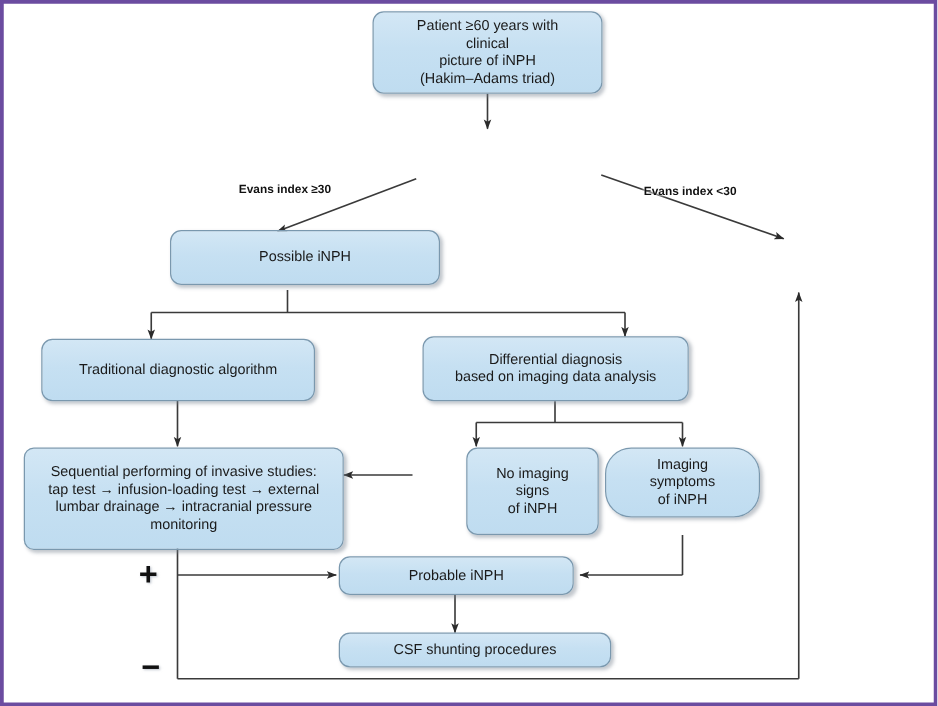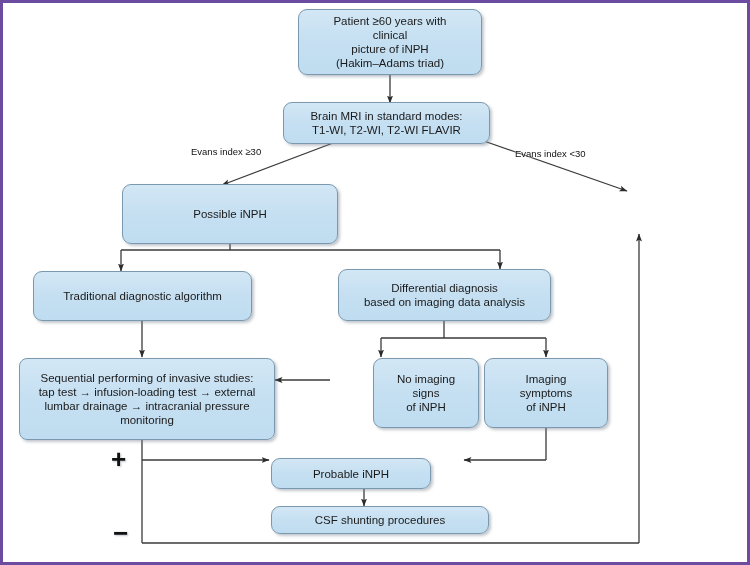--- a/index.html
+++ b/index.html
@@ -43,20 +43,21 @@
     z-index: 3;
   }
   .edge-label {
     position: absolute;
     font-size: 9.5px;
     color: #111;
     background: transparent;
     white-space: nowrap;
     z-index: 4;
     text-shadow: 0 0 2px #fff, 0 0 3px #fff;
+    font-weight: bold;
   }
   .sign {
     position: absolute;
     font-size: 26px;
     font-weight: bold;
     color: #111;
     line-height: 1;
     z-index: 4;
     text-shadow: 1px 1px 2px rgba(150,160,175,0.6);
   }
@@ -105,43 +106,41 @@
       <path d="M543,457 L461,457" marker-end="url(#arrow)"></path>
 
       <path d="M361,473 L361,503" marker-end="url(#arrow)"></path>
     </g>
   </svg>
 
   <div class="node" style="left:295px; top:6px; width:184px; height:66px;">Patient ≥60 years with clinical
 picture of iNPH
 (Hakim–Adams triad)</div>
 
-  <div class="node" style="left:280px; top:99px; width:207px; height:42px;">Brain MRI in standard modes:
-T1-WI, T2-WI, T2-WI FLAVIR</div>
 
-  <div class="node" style="left:119px; top:181px; width:216px; height:60px;">Possible iNPH</div>
+  <div class="node" style="left:133px; top:181px; width:216px; height:44px;">Possible iNPH</div>
 
 
   <div class="node" style="left:335px; top:266px; width:213px; height:52px;">Differential diagnosis
 based on imaging data analysis</div>
 
   <div class="node" style="left:30px; top:268px; width:219px; height:50px;">Traditional diagnostic algorithm</div>
 
   <div class="node" style="left:16px; top:355px; width:256px; height:82px; border-radius:8px;">Sequential performing of invasive studies:
 tap test → infusion-loading test → external
 lumbar drainage → intracranial pressure
 monitoring</div>
 
   <div class="node" style="left:327px; top:355px; width:106px; height:70px;margin-left:43px;">No imaging signs
 of iNPH</div>
 
-  <div class="node" style="left:481px; top:355px; width:124px; height:70px;">Imaging symptoms
+  <div class="node" style="left:481px; top:355px; width:124px; height:56px;border-radius:21px;">Imaging symptoms
 of iNPH</div>
 
-  <div class="node" style="left:268px; top:455px; width:160px; height:31px;text-align:right;">Probable iNPH</div>
+  <div class="node" style="left:268px; top:442px; width:188px; height:31px;text-align:right;">Probable iNPH</div>
 
   <div class="node" style="left:268px; top:503px; width:218px; height:28px;">CSF shunting procedures</div>
 
   <div class="edge-label" style="left:188px; top:143px;">Evans index ≥30</div>
 
   <div class="edge-label" style="left:512px; top:145px;">Evans index &lt;30</div>
 
   <div class="sign" style="left:108px; top:443px;">+</div>
 
   <div class="sign" style="left:110px; top:517px;">−</div>

